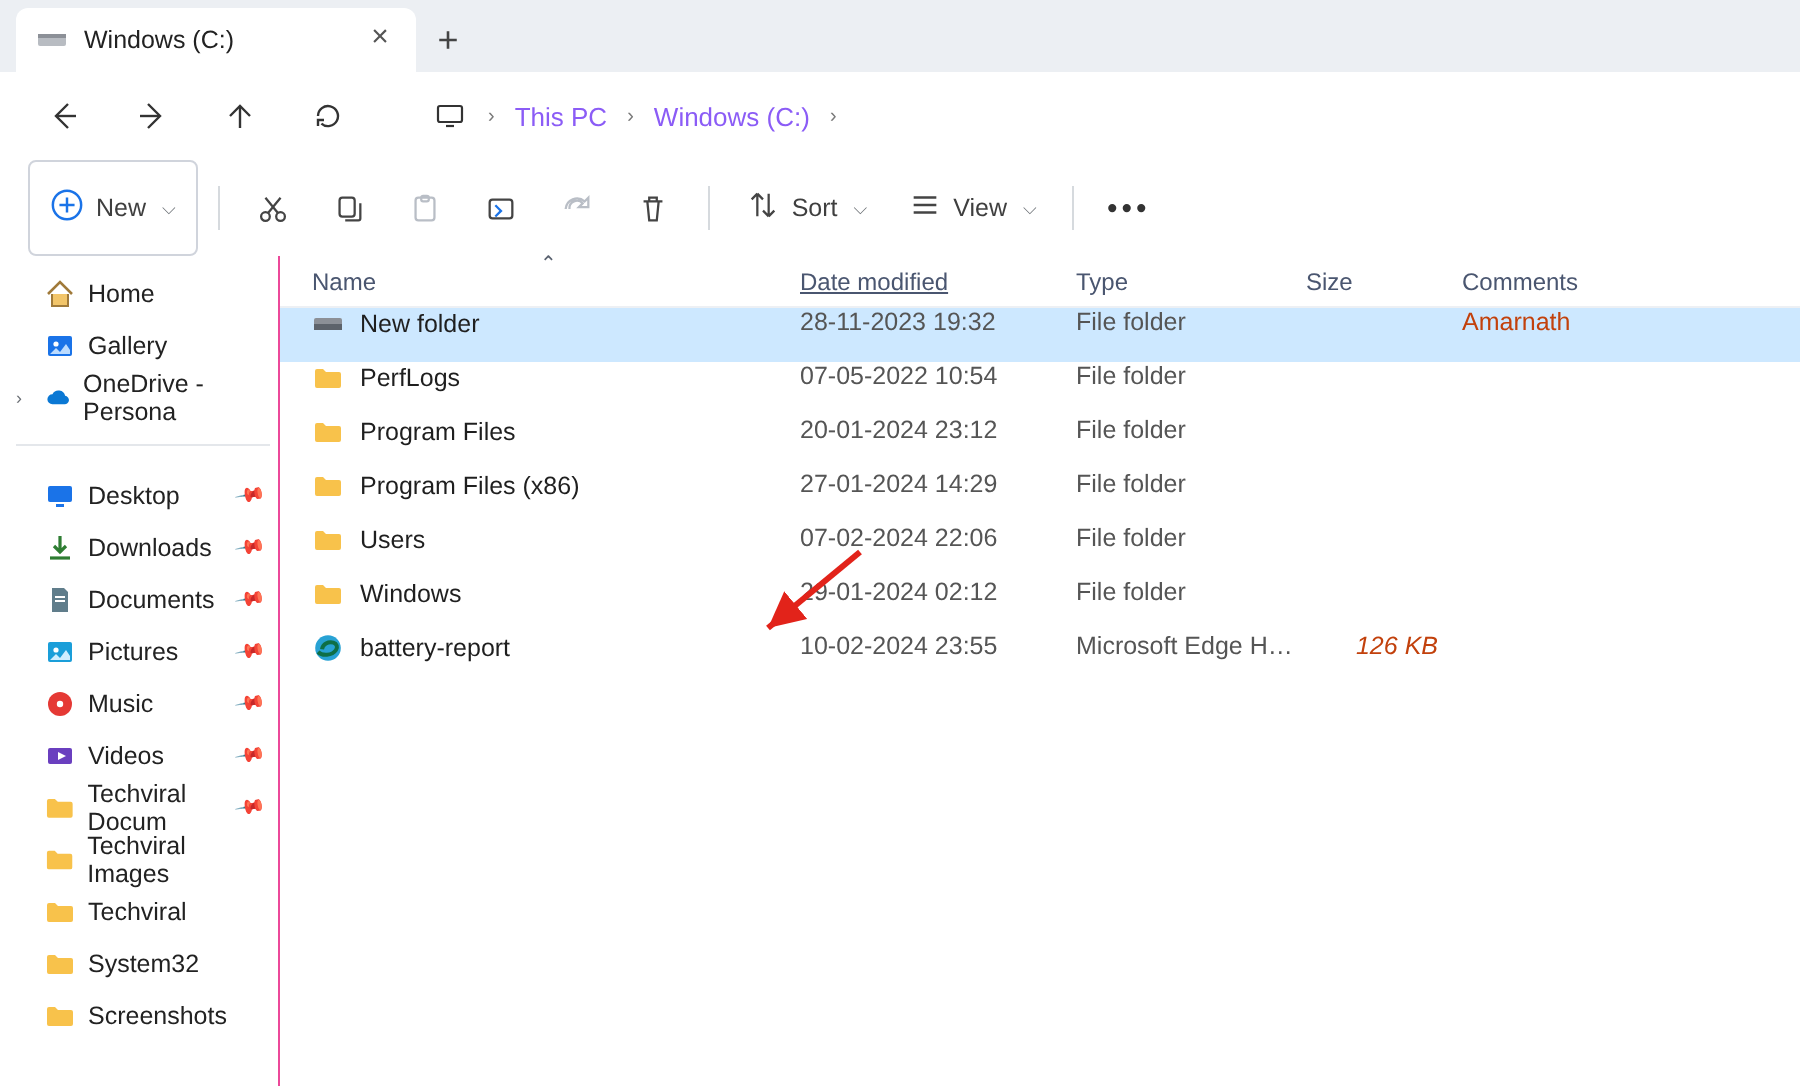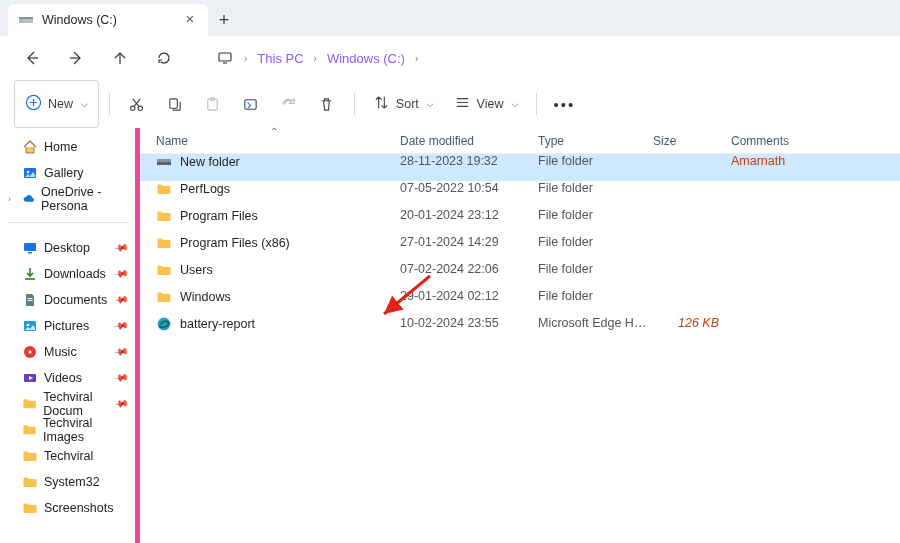--- a/index.html
+++ b/index.html
@@ -28,34 +28,34 @@
   .tbtn svg { width: 17px; height: 17px; }
   .tbtn.new { border: 1px solid #d0d4dc; padding: 0 10px; }
   .tbtn.new .plus-circle { color: #1a73e8; }
   .vdiv { width: 1px; height: 22px; background: #d6dade; margin: 0 6px; }
   .ico-only { width: 34px; justify-content: center; }
   .ico-only.disabled { color: #b9bec6; }
   .chev-sm { font-size: 9px; color: #6b7075; margin-left: 2px; }
 
   
   .split { display: flex; height: calc(543px - 36px - 44px - 48px); }
-  .sidebar { width: 140px; border-right: 5px solid #ec4899; padding: 0 4px 0 8px; overflow: hidden; }
+  .sidebar { width: 140px; border-right: 1px solid #ec4899; padding: 0 4px 0 8px; overflow: hidden; }
   .sb-group { padding: 6px 0; }
   .sb-hr { border: none; border-top: 1px solid #e4e7eb; margin: 4px 0 6px 0; }
   .sb-item { display: flex; align-items: center; gap: 6px; height: 26px; padding-left: 14px; position: relative; font-size: 12.5px; color: #222; }
   .sb-item .pin { position: absolute; right: 4px; color: #6e7682; font-size: 10px; transform: rotate(35deg); }
   .sb-item .expand { position: absolute; left: 0; font-size: 9px; color: #6a6e74; }
   .sb-icon { width: 16px; height: 16px; display: inline-flex; align-items: center; justify-content: center; font-size: 13px; }
 
   
   .filepane { flex: 1; position: relative; }
   .colheads { display: flex; align-items: center; height: 26px; border-bottom: 1px solid #edf0f4; padding-left: 16px; color: #4a5670; font-size: 12px; }
   .ch { display: flex; align-items: center; }
   .ch-name { width: 244px; }
-  .ch-date { width: 138px; }
+  .ch-date { width: 138px; text-decoration: underline; }
   .ch-type { width: 115px; }
   .ch-size { width: 78px; }
   .ch-comm { flex: 1; }
   .sort-arrow { position: absolute; left: 130px; top: -2px; font-size: 10px; color: #5a6270; }
 
   .filerows { }
   .row { display: flex; align-items: flex-start; height: 27px; padding-left: 16px; font-size: 12.5px; }
   .row.selected { background: #cde8ff; }
   .cell { overflow: hidden; white-space: nowrap; text-overflow: ellipsis; }
   .c-name { width: 244px; display: flex; align-items: center; gap: 8px; }

